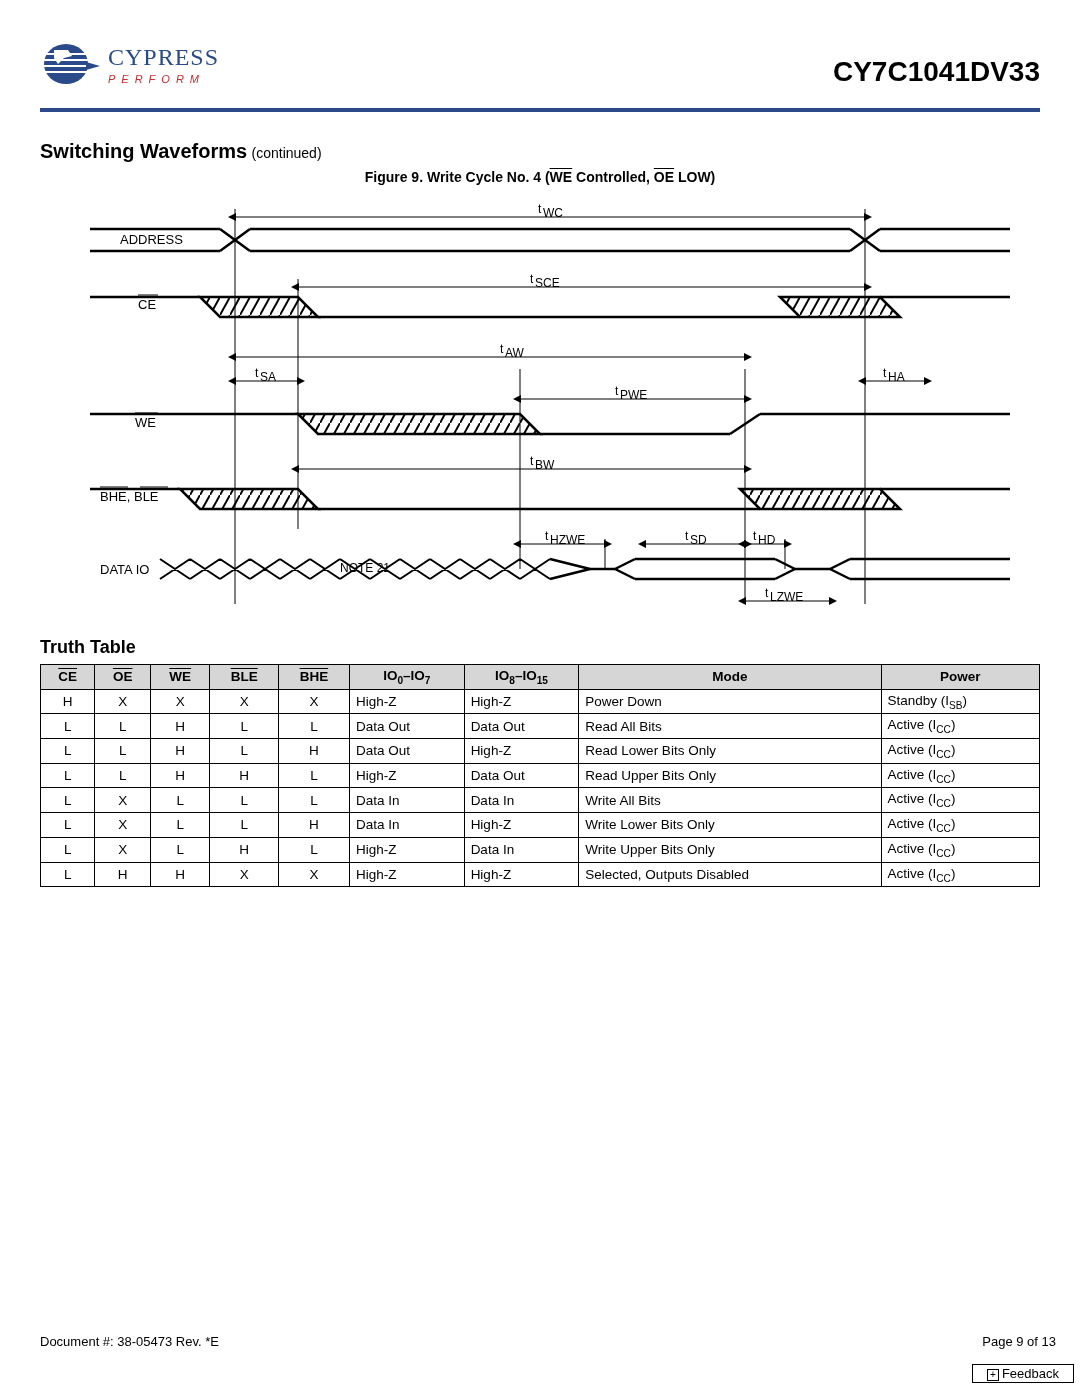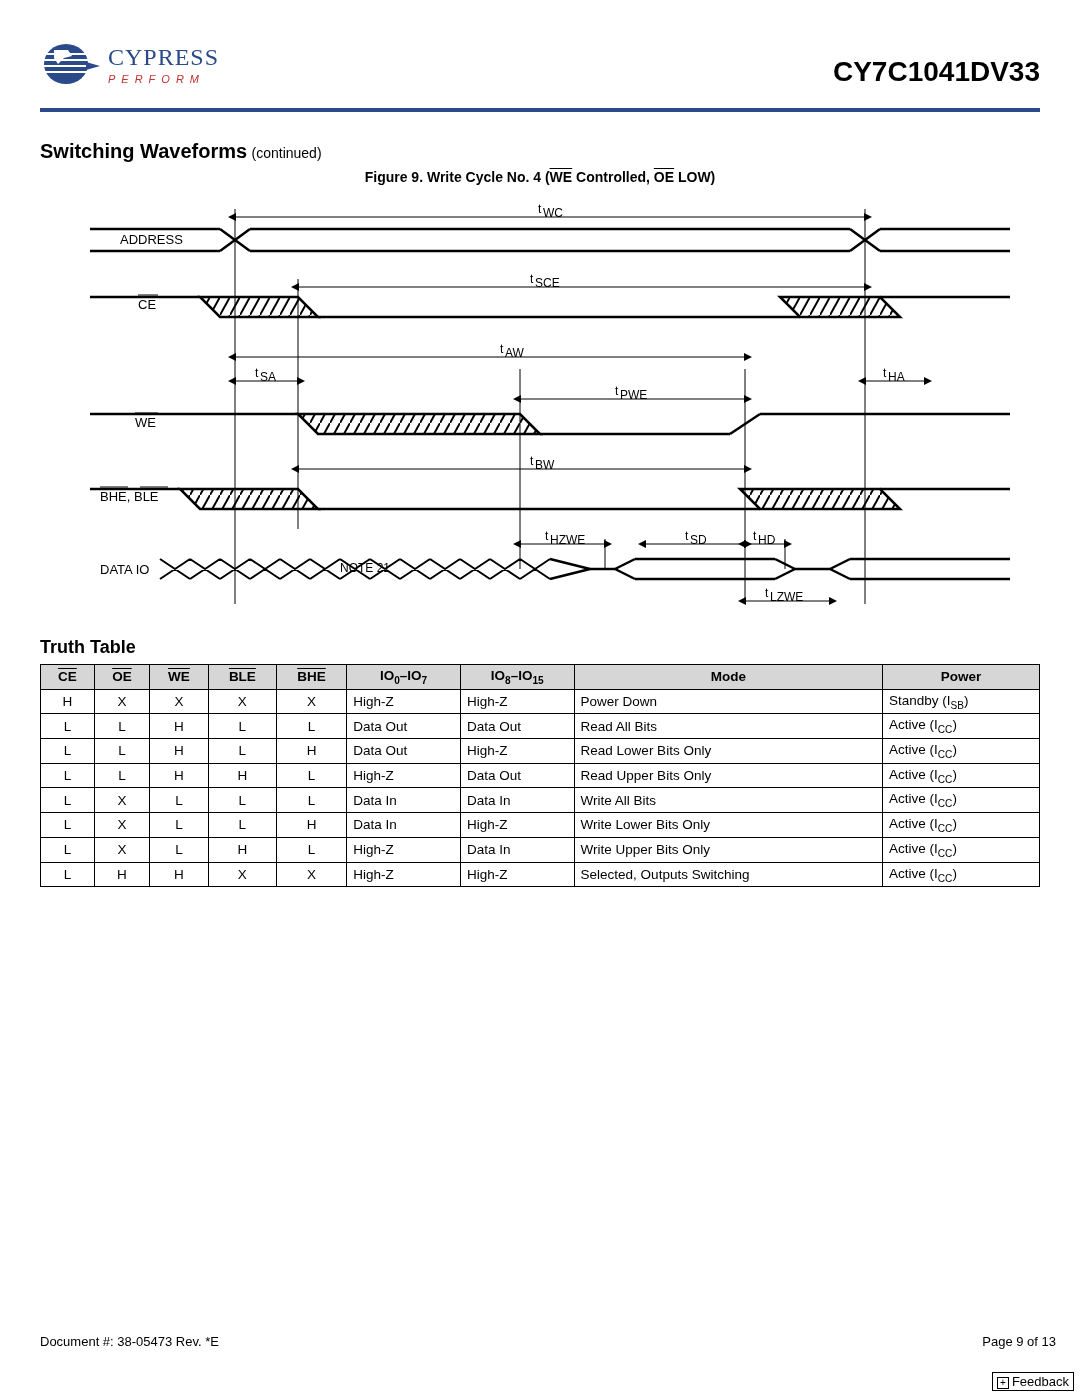--- a/index.html
+++ b/index.html
@@ -105,25 +105,25 @@
     position: absolute;
     bottom: 48px;
     left: 40px;
     right: 24px;
     display: flex;
     justify-content: space-between;
     font-size: 13px;
   }
   .feedback {
     position: absolute;
-    bottom: 6px;
+    bottom: 14px;
     right: 6px;
     border: 1px solid #000;
     font-size: 13px;
-    padding: 1px 4px;
+    padding: 1px 14px;
     background: #fff;
   }
   .fb-plus {
     border: 1px solid #000;
     display: inline-block;
     line-height: 10px;
     font-size: 10px;
     width: 12px;
     height: 12px;
     text-align: center;
@@ -396,21 +396,21 @@
           <td><span>Active (I</span><span class="subsc">CC</span><span>)</span></td>
         </tr>
         <tr>
           <td class="c">L</td>
           <td class="c">H</td>
           <td class="c">H</td>
           <td class="c">X</td>
           <td class="c">X</td>
           <td>High-Z</td>
           <td>High-Z</td>
-          <td>Selected, Outputs Switching</td>
+          <td>Selected, Outputs Disabled</td>
           <td><span>Active (I</span><span class="subsc">CC</span><span>)</span></td>
         </tr>
       </tbody>
   </table>
 </div>
 
 <div class="footer">
   <span>Document #: 38-05473  Rev. *E</span>
   <span>Page 9 of 13</span>
 </div>

